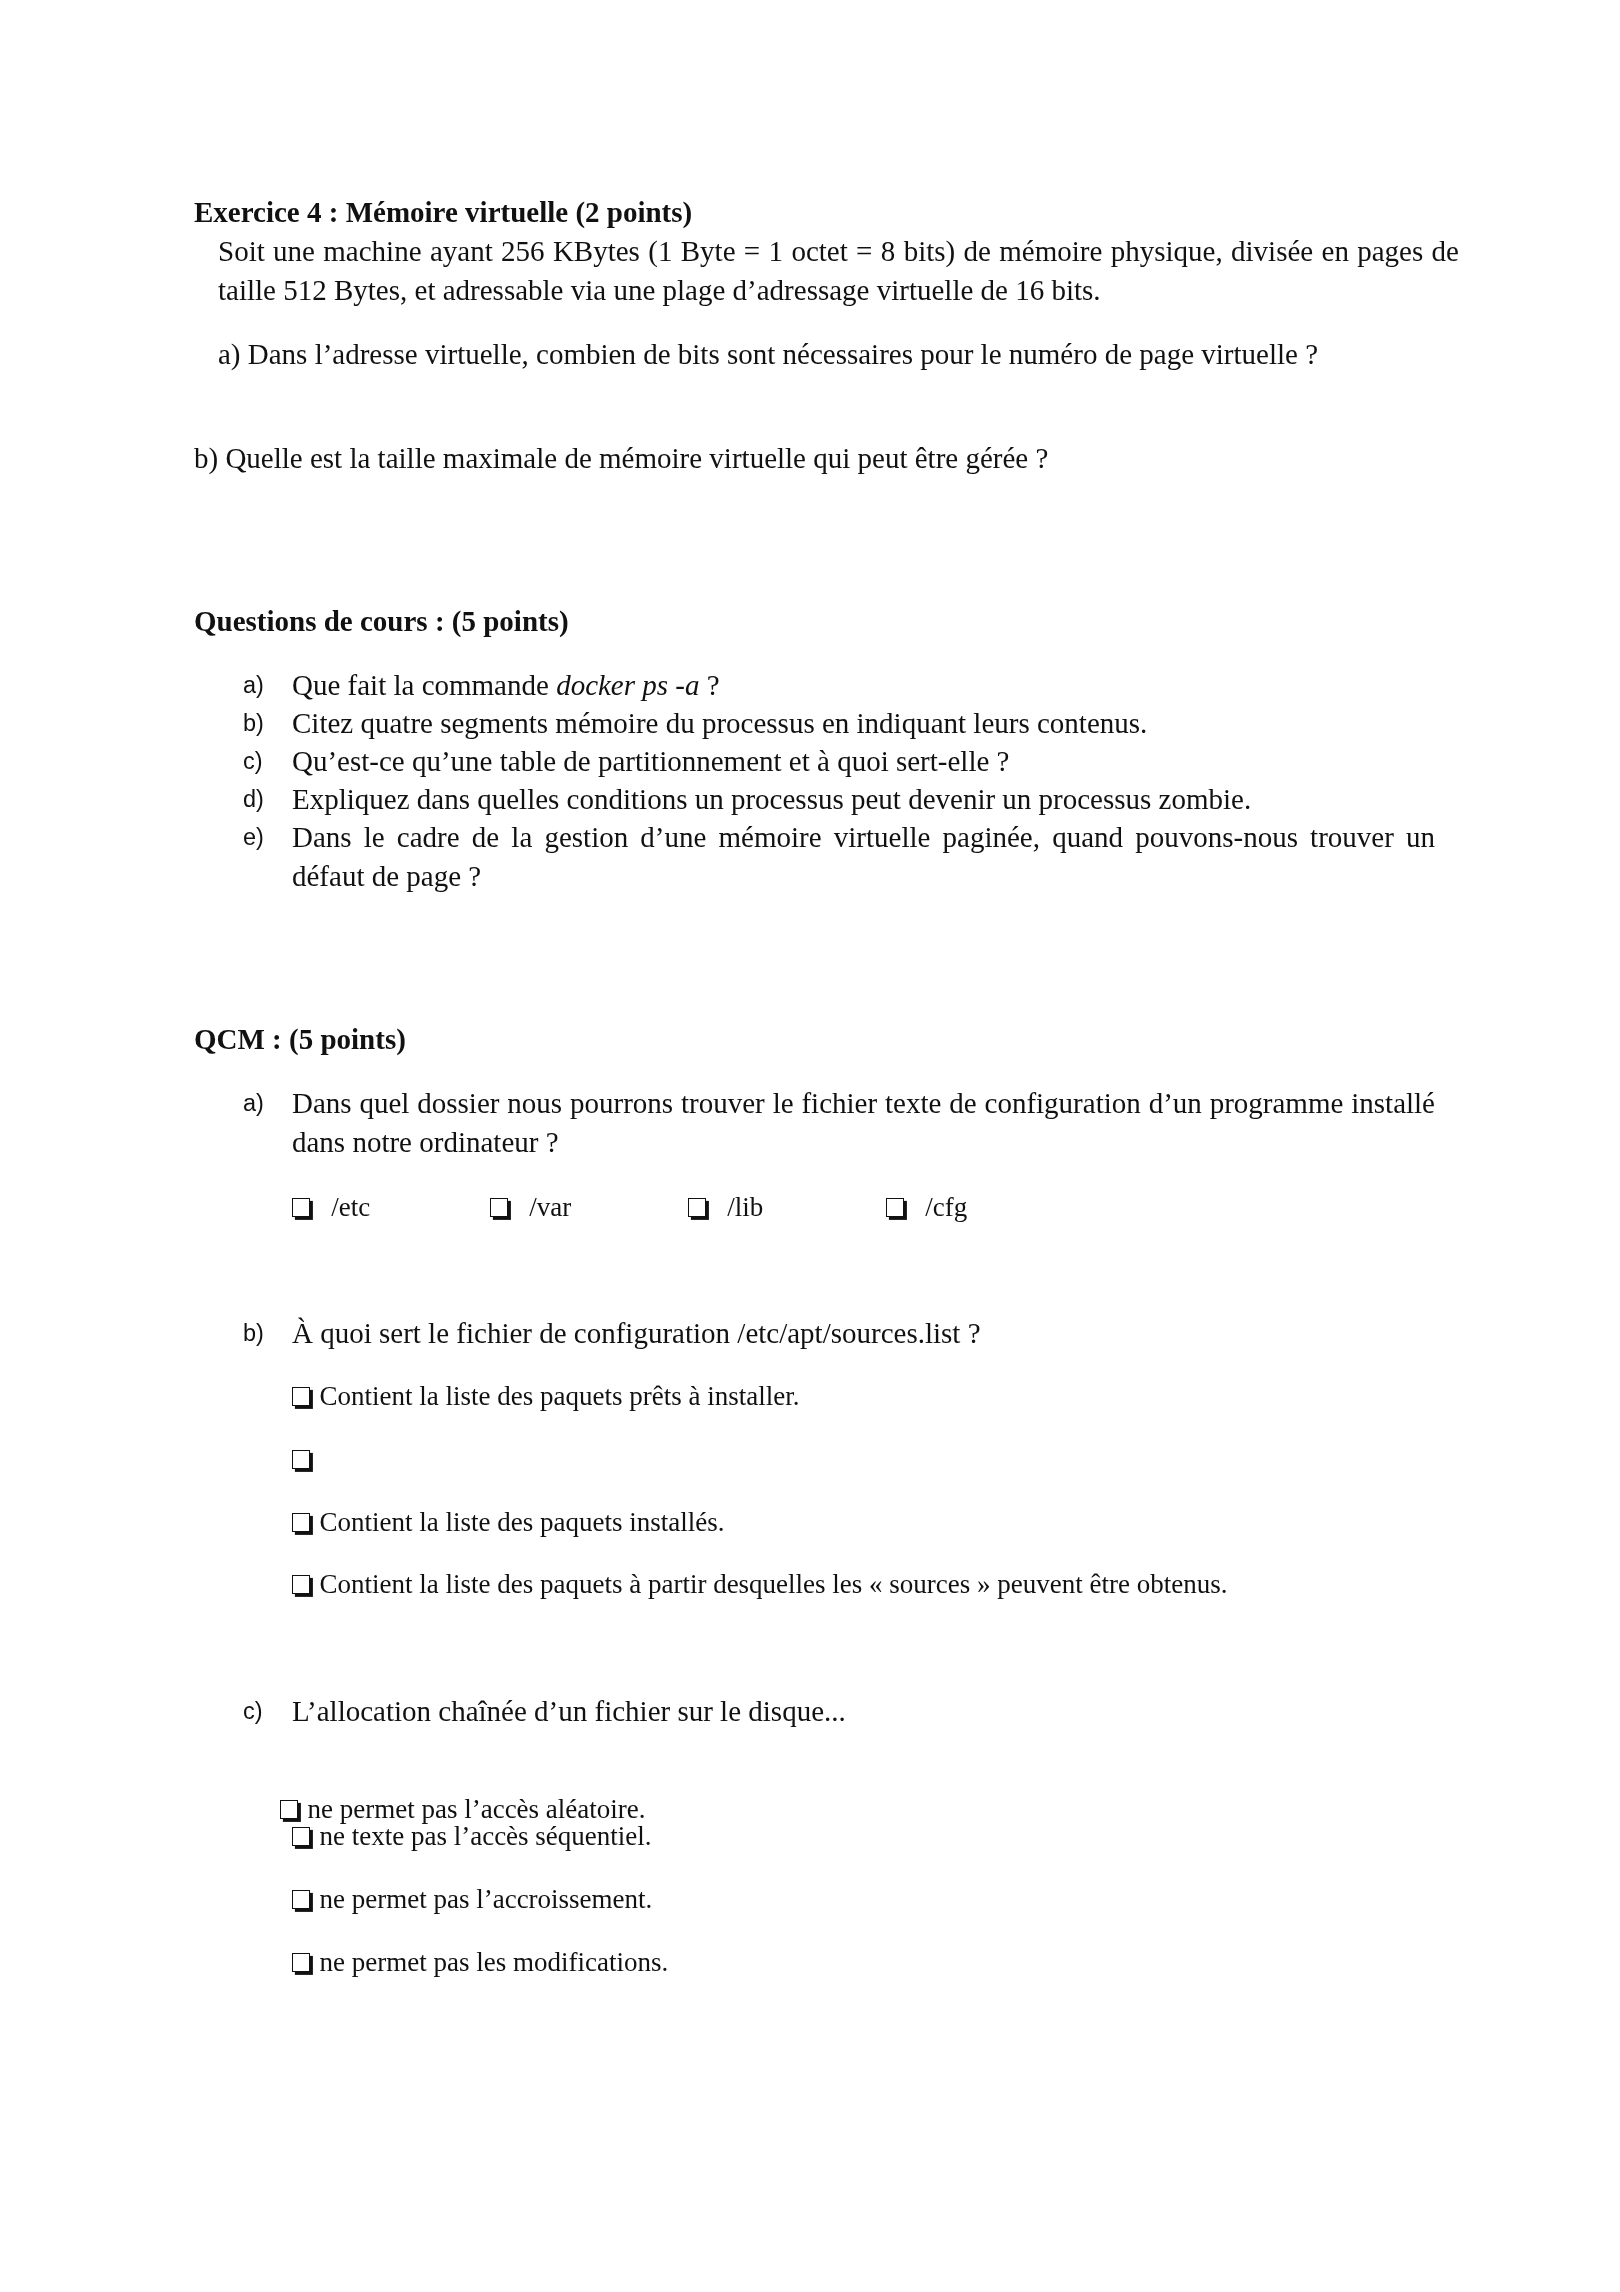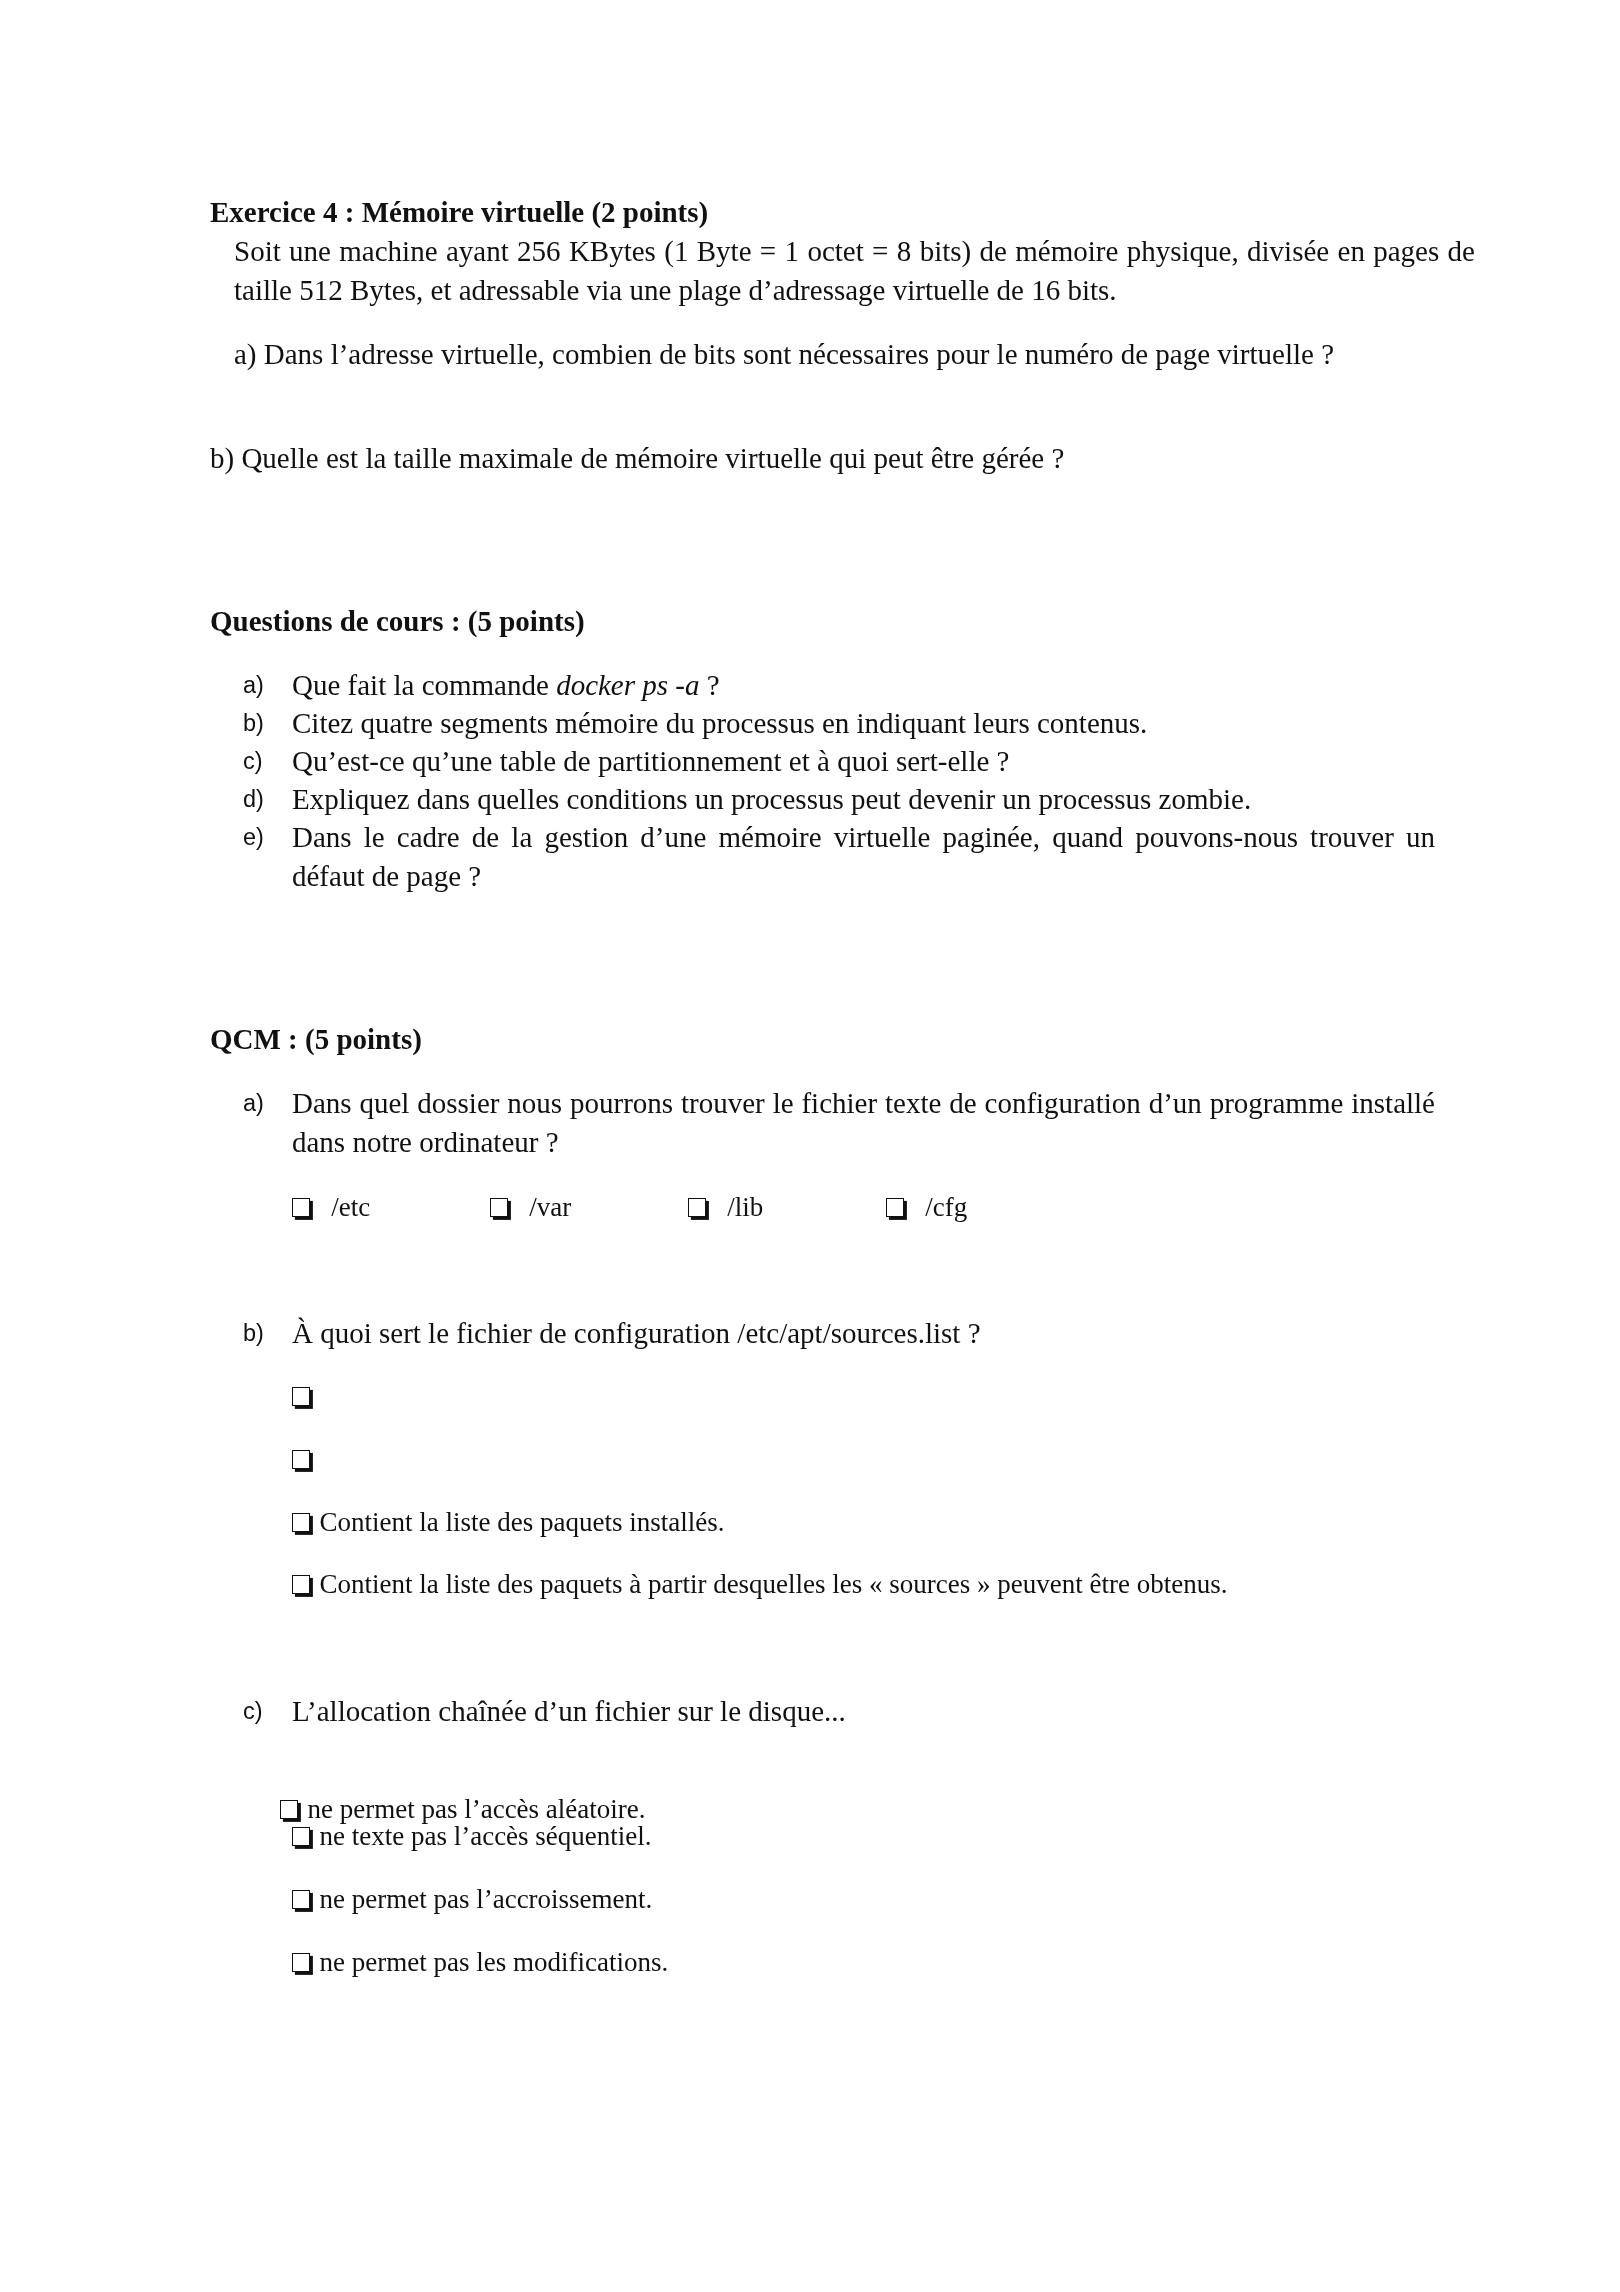--- a/index.html
+++ b/index.html
@@ -1,18 +1,18 @@
 <!DOCTYPE html>
 <html><head>
 <meta charset="utf-8">
 <style>
   html, body { margin: 0; padding: 0; background: #ffffff; }
   body { width: 1620px; height: 2293px; position: relative; overflow: hidden;
          font-family: "Liberation Serif", serif; color: #111111; }
-  .blk { position: absolute; left: 210px; width: 1241px; font-size: 29px; line-height: 39px; }
+  .blk { position: absolute; left: 194px; width: 1241px; font-size: 29px; line-height: 39px; }
   .just { text-align: justify; text-align-last: left; margin-left: 24px; }
   .bold { font-weight: bold; }
   .item { position: absolute; left: 243px; width: 1192px; font-size: 29px; line-height: 39px; }
   .marker { position: absolute; left: 0; top: 0; font-family: "Liberation Sans", sans-serif; font-size: 23.5px; line-height: 39px; }
   .itext { display: block; margin-left: 49px; text-align: justify; text-align-last: left; }
   .opt { position: absolute; font-size: 27px; line-height: 39px; white-space: nowrap; }
   .cb { display: inline-block; width: 15.7px; height: 16.7px; border: 1.5px solid #111; box-shadow: 2.9px 2.9px 0 #111; vertical-align: -1px; margin-right: 9.8px; background: #fff; }
   .cb.wide { margin-right: 21.6px; }
   i { font-style: italic; }
 </style>
@@ -55,21 +55,21 @@
 </div>
 <div class="opt" style="top:1188px; left:292px;"><span class="cb wide"></span><span>/etc</span></div>
 <div class="opt" style="top:1188px; left:490px;"><span class="cb wide"></span><span>/var</span></div>
 <div class="opt" style="top:1188px; left:688px;"><span class="cb wide"></span><span>/lib</span></div>
 <div class="opt" style="top:1188px; left:886px;"><span class="cb wide"></span><span>/cfg</span></div>
 
 <div class="item" style="top:1314px;">
   <span class="marker">b)</span>
   <span class="itext">À quoi sert le fichier de configuration /etc/apt/sources.list ?</span>
 </div>
-<div class="opt" style="top:1377px; left:292px;"><span class="cb"></span></div>
+<div class="opt" style="top:1377px; left:292px;"><span class="cb"></span><span>Contient la liste des paquets prêts à installer.</span></div>
 <div class="opt" style="top:1440px; left:292px;"><span class="cb"></span></div>
 <div class="opt" style="top:1503px; left:292px;"><span class="cb"></span><span>Contient la liste des paquets installés.</span></div>
 <div class="opt" style="top:1565px; left:292px;"><span class="cb"></span><span>Contient la liste des paquets à partir desquelles les « sources » peuvent être obtenus.</span></div>
 
 <div class="item" style="top:1692px;">
   <span class="marker">c)</span>
   <span class="itext">L’allocation chaînée d’un fichier sur le disque...</span>
 </div>
 <div class="opt" style="top:1754px; left:280px;margin-top:36px;"><span class="cb"></span><span>ne permet pas l’accès aléatoire.</span></div>
 <div class="opt" style="top:1817px; left:292px;"><span class="cb"></span><span>ne texte pas l’accès séquentiel.</span></div>

